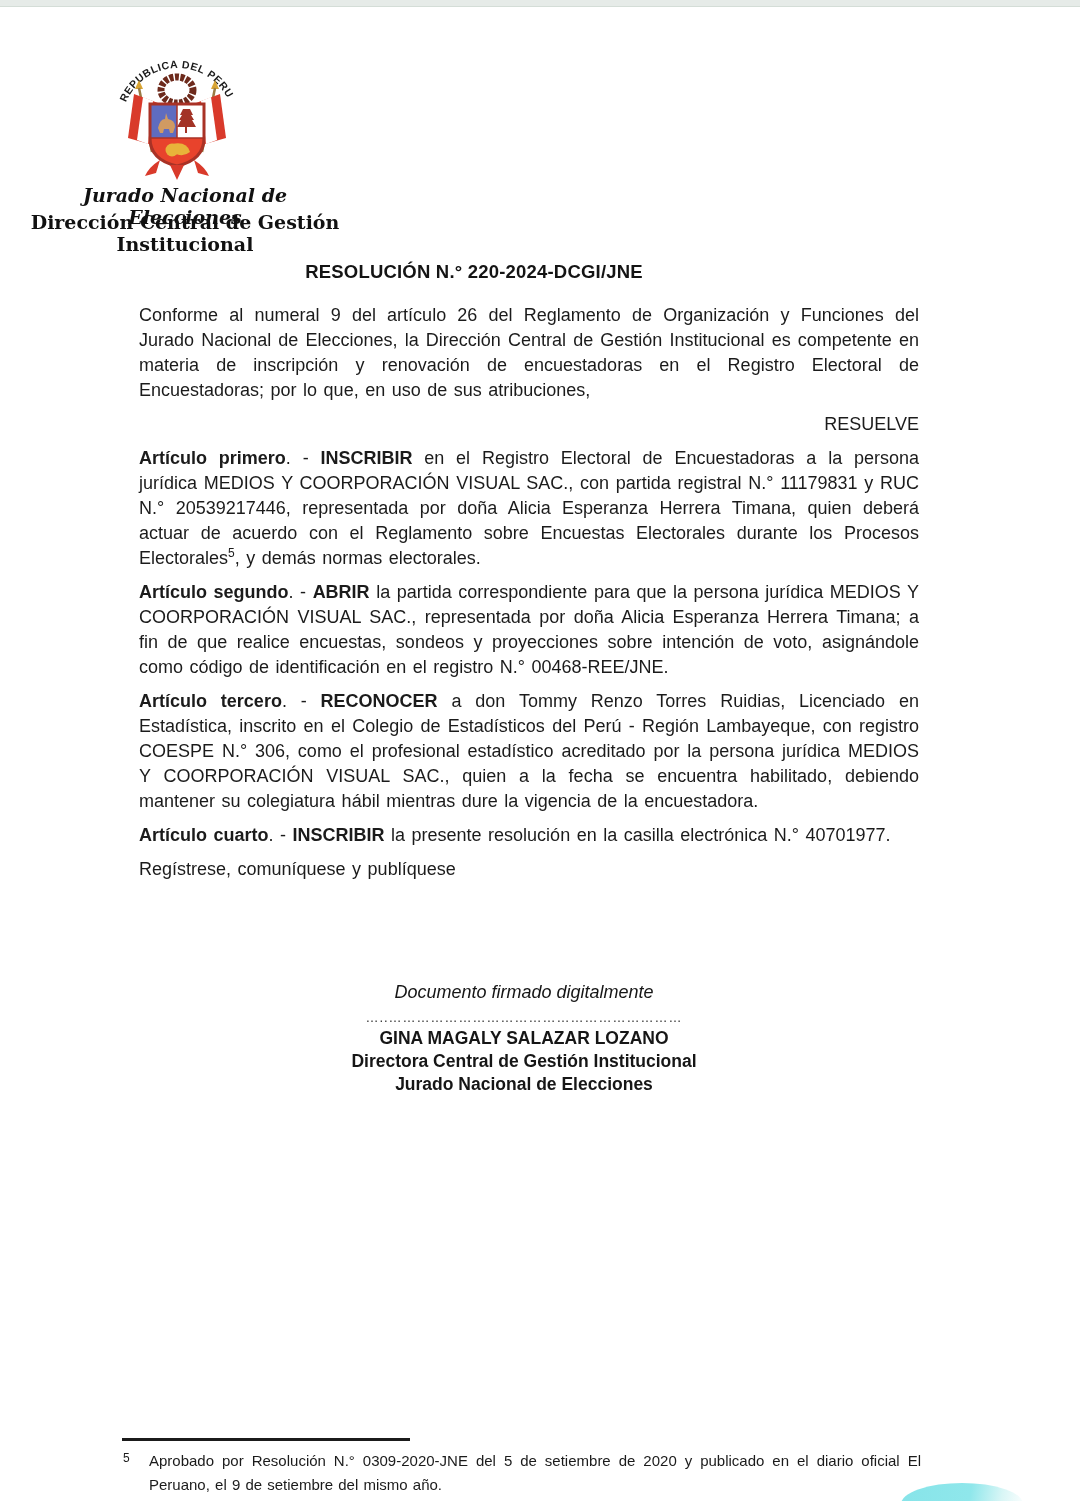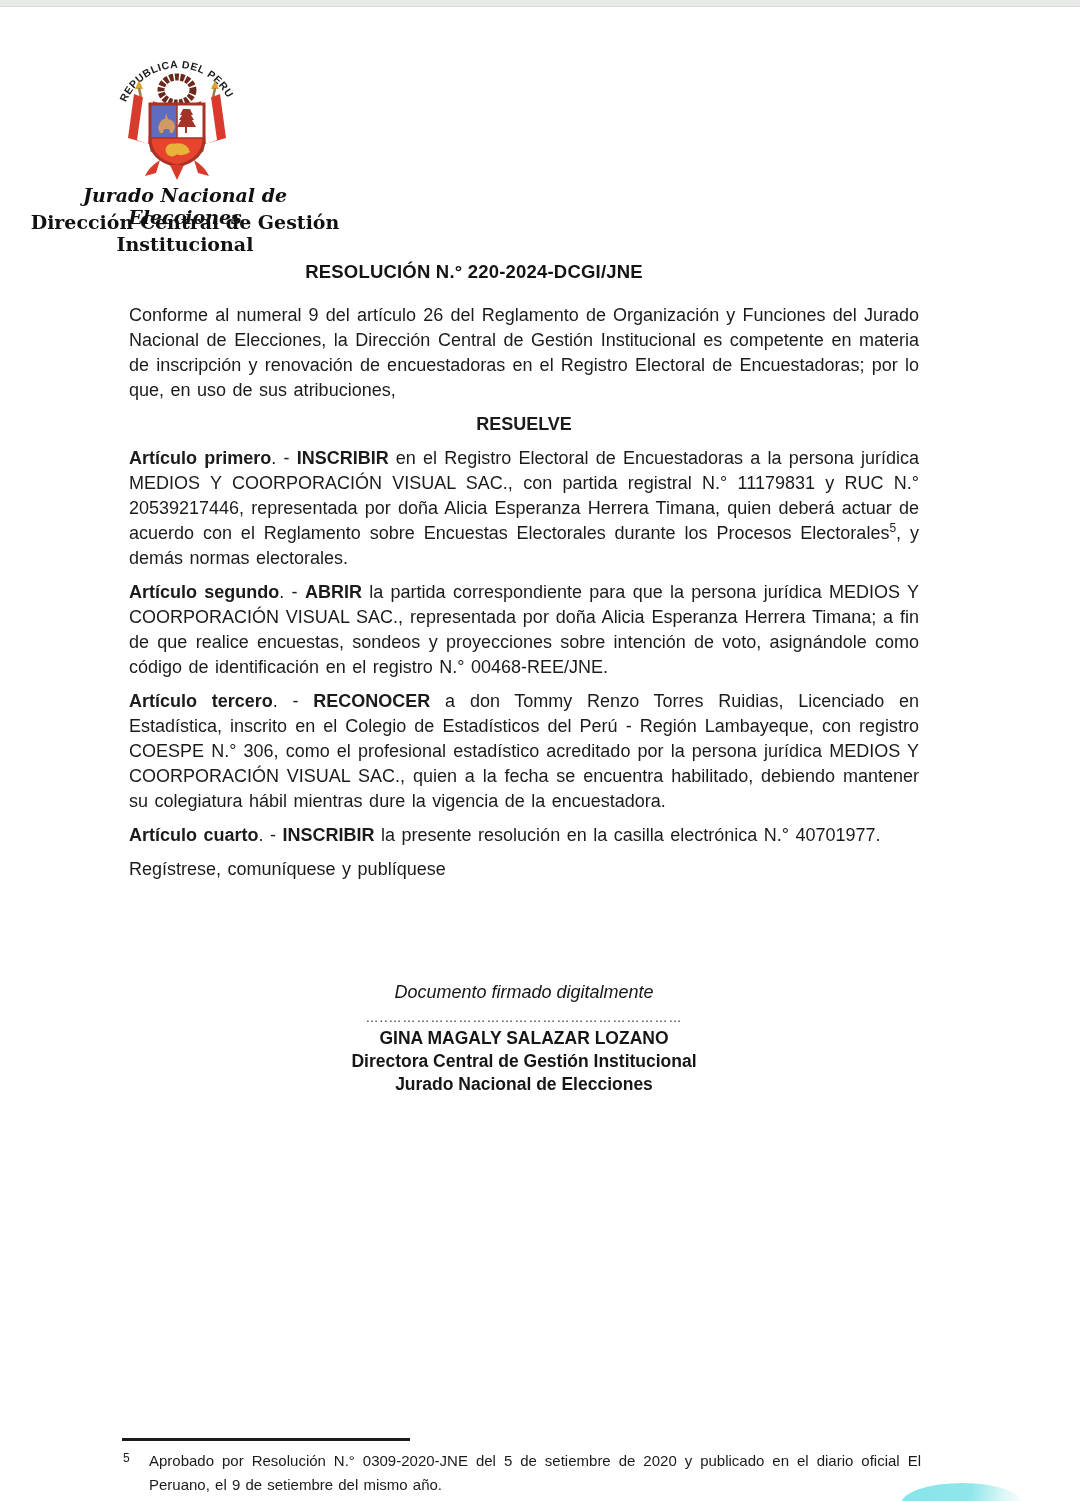--- a/index.html
+++ b/index.html
@@ -21,23 +21,23 @@
     font-family:"DejaVu Serif", serif; font-weight:bold; font-size:19px; color:#111;
   }
   .doc-title {
     position:absolute; top:261px; left:0; width:948px; text-align:center;
     font-weight:bold; font-size:18.5px; letter-spacing:.2px; color:#141414;
   }
   .col {
     position:absolute; left:123px; top:303px; width:796px;
     font-size:18px; line-height:25px; text-align:justify; word-spacing:1.5px; color:#1b1b1b;
   }
-  .col p { margin:0 0 9px 6px; }
+  .col p { margin:0 0 9px 16px; }
   .b { font-weight:bold; }
-  .resuelve { font-weight:bold; text-align:center; }
+  .resuelve { font-weight:normal; text-align:right; }
   .closing { text-align:left; margin-top:3px; }
   sup.note { font-size:12px; line-height:0; vertical-align:super; }
   .sig {
     position:absolute; left:124px; top:982px; width:800px; text-align:center; color:#161616;
   }
   .sig-digital { font-style:italic; font-size:18px; margin-bottom:9px; }
   .sig-dots { font-size:13px; letter-spacing:1px; line-height:12px; color:#2e2e2e; white-space:nowrap; }
   .sig-name, .sig-role, .sig-org { font-weight:bold; font-size:17.5px; line-height:23px; }
   .sig-name { margin-top:3px; }
   .fn-divider {

